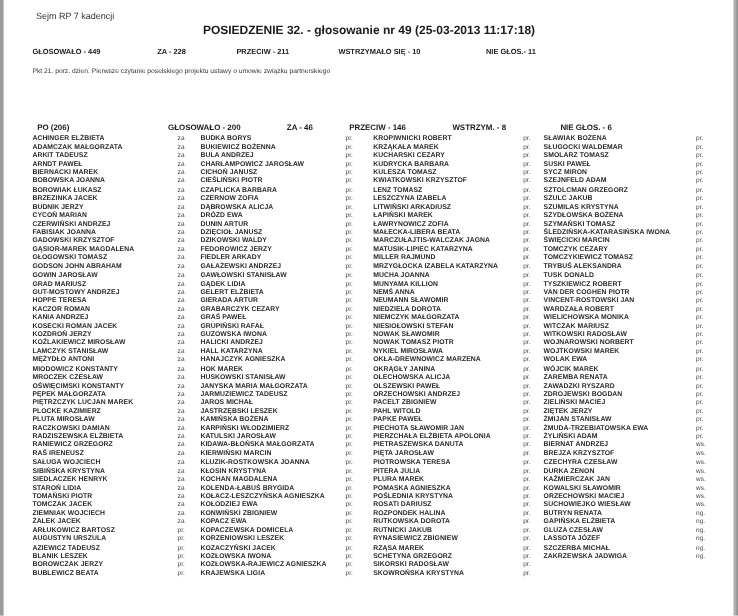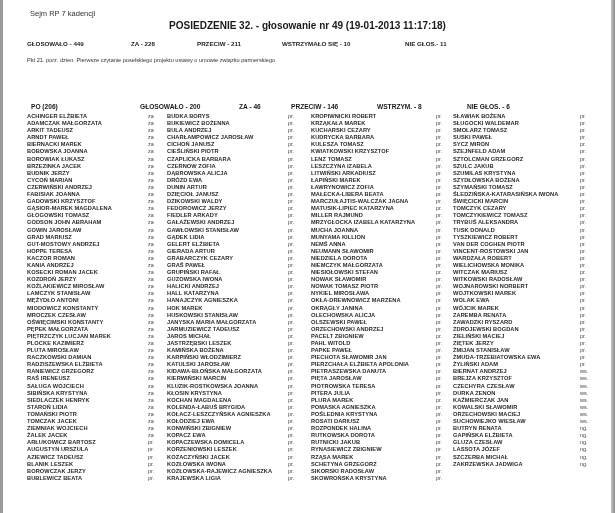--- a/index.html
+++ b/index.html
@@ -16,21 +16,21 @@
   .row { height:7.1px; line-height:7.1px; font-size:5.7px; white-space:nowrap; position:relative; color:#2a2a2a; font-weight:bold; letter-spacing:0.05px; }
   .row .v { position:absolute; font-weight:normal; color:#444; font-size:5.4px; }
 </style>
 </head>
 <body>
 
 <div class="frame-left"></div>
 <div class="frame-right"></div>
 
 <div class="house">Sejm RP 7 kadencji</div>
-<div class="title">POSIEDZENIE 32. - głosowanie nr 49   (19-01-2013 11:17:18)</div>
+<div class="title">POSIEDZENIE 32. - głosowanie nr 49   (25-03-2013 11:17:18)</div>
 
 <div class="summary" style="left:27px">GŁOSOWAŁO - 449</div>
 <div class="summary" style="left:131px">ZA - 228</div>
 <div class="summary" style="left:197px">PRZECIW - 211</div>
 <div class="summary" style="left:282px">WSTRZYMAŁO SIĘ - 10</div>
 <div class="summary" style="left:405px">NIE GŁOS.- 11</div>
 
 <div class="subject">Pkt 21. porz. dzien. Pierwsze czytanie poselskiego projektu ustawy o umowie związku partnerskiego</div>
 
 <div class="colhead" style="left:31px">PO (206)</div>

